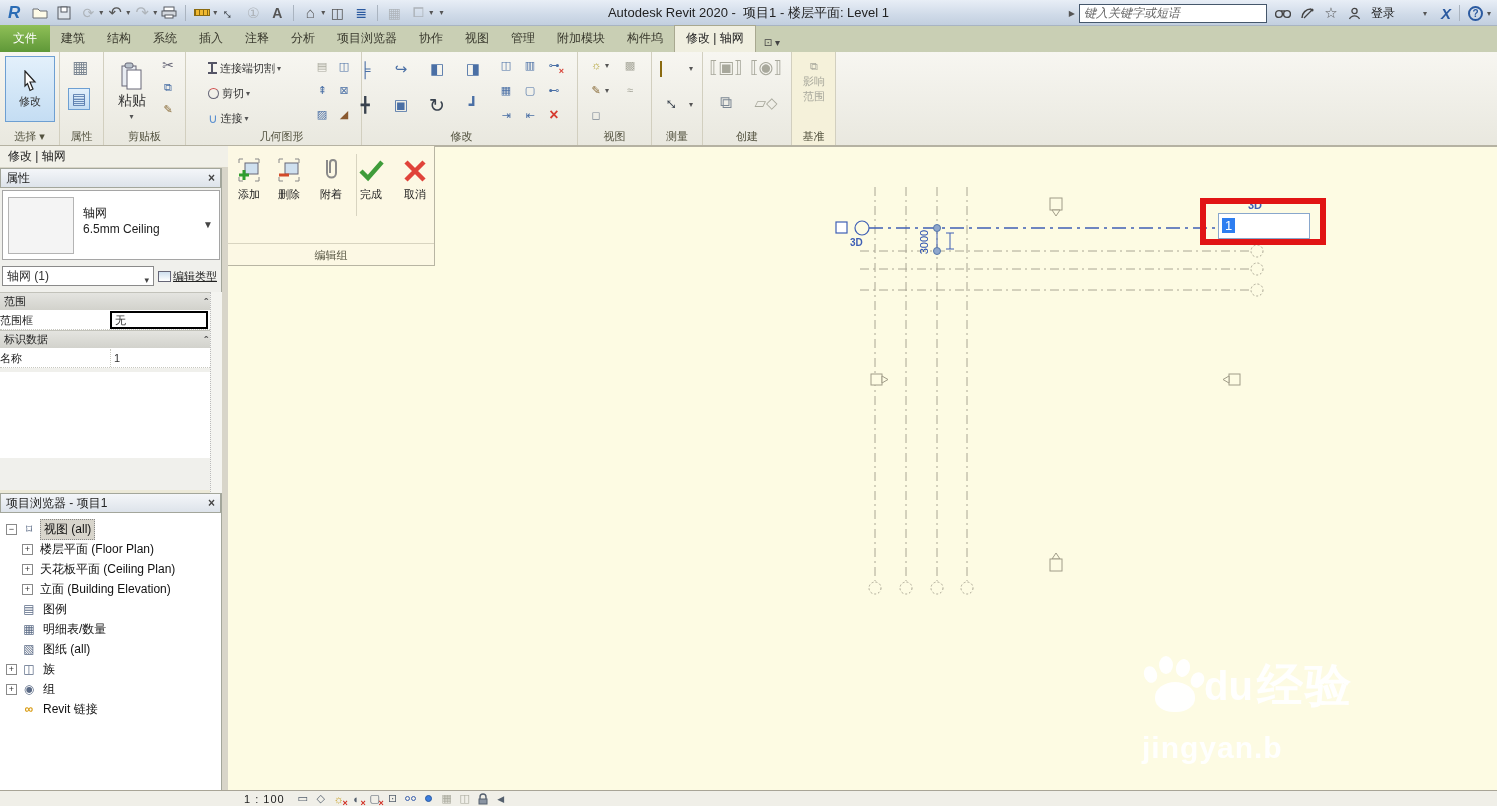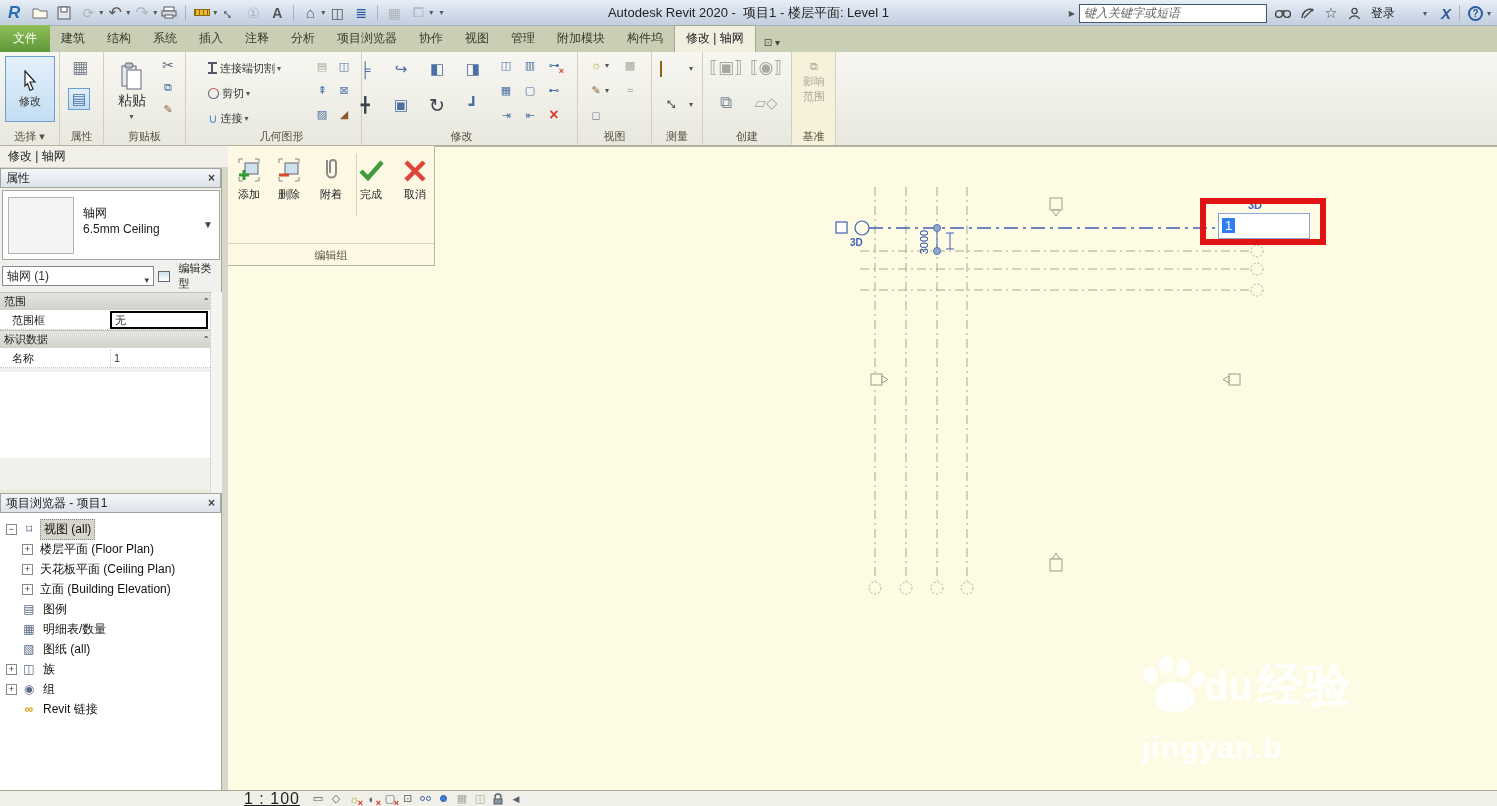--- a/index.html
+++ b/index.html
@@ -65,27 +65,27 @@
   #typesel { position:absolute; left:2px; top:22px; width:218px; height:70px; background:#fff; border:1px solid #a5a5a5; }
   #typesel .preview { position:absolute; left:5px; top:6px; width:66px; height:57px; background:#f4f4f4; border:1px solid #b4b4b4; }
   #typesel .fam { position:absolute; left:80px; top:14px; font-size:12px; color:#222; }
   #typesel .typ { position:absolute; left:80px; top:31px; font-size:12px; color:#222; }
   #typesel .dd2 { position:absolute; right:6px; top:28px; color:#444; font-size:10px; }
   #filterrow { position:absolute; left:0px; top:96px; width:222px; height:24px; }
   #filter-dd { position:absolute; left:2px; top:2px; width:152px; height:20px; background:#fff; border:1px solid #8a8a8a;
     font-size:12px; display:flex; align-items:flex-end; padding:0 4px; }
   #filter-dd .dd2 { margin-left:auto; font-size:9px; color:#444; }
   #edittype-btn { position:absolute; left:158px; top:2px; width:62px; height:20px; display:flex; align-items:center;
-    gap:8px; font-size:11px; color:#222; }
+    gap:2px; font-size:11px; color:#222;text-decoration:underline; }
   .minidlg { width:13px; height:11px; border:1px solid #667; background:linear-gradient(#cfe0ef,#fff); }
   .grphead { position:absolute; left:0; width:210px; height:18px; background:linear-gradient(#e4e4e0,#d2d2cc);
     border-top:1px solid #c2c2ba; display:flex; align-items:center; padding:0 4px; font-size:11px; color:#222; }
   .grphead .chev { margin-left:auto; font-weight:bold; color:#555; letter-spacing:-2px; }
   .prow { position:absolute; left:0; width:210px; height:20px; background:#fff; border-bottom:1px dotted #c8c8c0; }
-  .prow .pl { position:absolute; left:12px; top:3px; font-size:11px; color:#222; }
+  .prow .pl { position:absolute; left:0; top:3px; font-size:11px; color:#222; }
   .prow .pv { position:absolute; left:110px; top:1px; width:98px; height:18px; font-size:11px;
     display:flex; align-items:center; padding:0 3px; border-left:1px dotted #c8c8c0; }
   .pv.selcell { border:2px solid #000; background:#fff; }
   #prop-scrollcol { position:absolute; left:210px; top:124px; width:12px; height:228px; background:#f4f4f0; border-left:1px dotted #bbb; }
   #prop-empty { position:absolute; left:0; top:204px; width:210px; height:86px; background:#fff; }
   #prop-footer { position:absolute; left:0; bottom:0; width:222px; height:32px; background:#f0f0ec; border-top:1px solid #cfcfc6; }
   #prop-help { position:absolute; left:6px; top:9px; color:#1a55b0; text-decoration:underline; font-size:12px; }
   #apply-btn { position:absolute; right:8px; top:5px; width:76px; height:21px; border:1px solid #b0b0a8; border-radius:3px;
     background:linear-gradient(#fdfdfb,#e8e8e2); color:#9c9c94; font-size:12px; display:flex; align-items:center; justify-content:center; }
 
@@ -110,21 +110,21 @@
   
   #canvas { left:228px; top:146px; width:1269px; height:644px; background:#fdfbe3; border-top:1px solid #b5b2a2; }
   #redrect { position:absolute; left:972px; top:51px; width:126px; height:47px; border:6px solid #e11414; z-index:6; }
   #editbox { position:absolute; left:990px; top:66px; width:92px; height:26px; background:#fff; border:1px solid #89a7cc; z-index:7; }
   #editbox .selval { position:absolute; left:3px; top:4px; background:#2e7ef0; color:#fff; font-size:13px; padding:0 3px; }
   #canvas-3d2 { position:absolute; left:1020px; top:52px; color:#3f5fb5; font-size:11px; font-weight:bold; z-index:5; }
 
   
   #statusbar { left:0; top:790px; width:1497px; height:16px; background:#f0efe8; border-top:1px solid #a8a496;
     display:flex; align-items:center; font-size:11px; color:#222; }
-  #scale-label { margin-left:244px; font-size:16px; letter-spacing:1px;text-decoration:underline; }
+  #scale-label { margin-left:244px; font-size:11px; letter-spacing:1px; }
   .vicon { position:relative; display:inline-flex; align-items:center; justify-content:center;
     width:16px; height:14px; margin:0 1px; font-size:11px; color:#55606e; }
   .vicon .rx { position:absolute; right:-1px; bottom:-2px; color:#d12b20; font-size:9px; font-weight:bold; }
   .glasses i { display:inline-block; width:5px; height:5px; border:1.5px solid #3a5fae; border-radius:50%; }
   .bulb { width:7px; height:7px; border-radius:50%; background:#3a7de0; border:1px solid #2b5aa0; }
 
   
   #wm-baidu { left:1142px; top:655px; width:360px; height:140px; color:rgba(255,255,255,.95); z-index:8; pointer-events:none; }
   #wm-row { display:flex; align-items:center; }
   #wm-bai { font-size:56px; font-weight:bold; letter-spacing:1px; }

